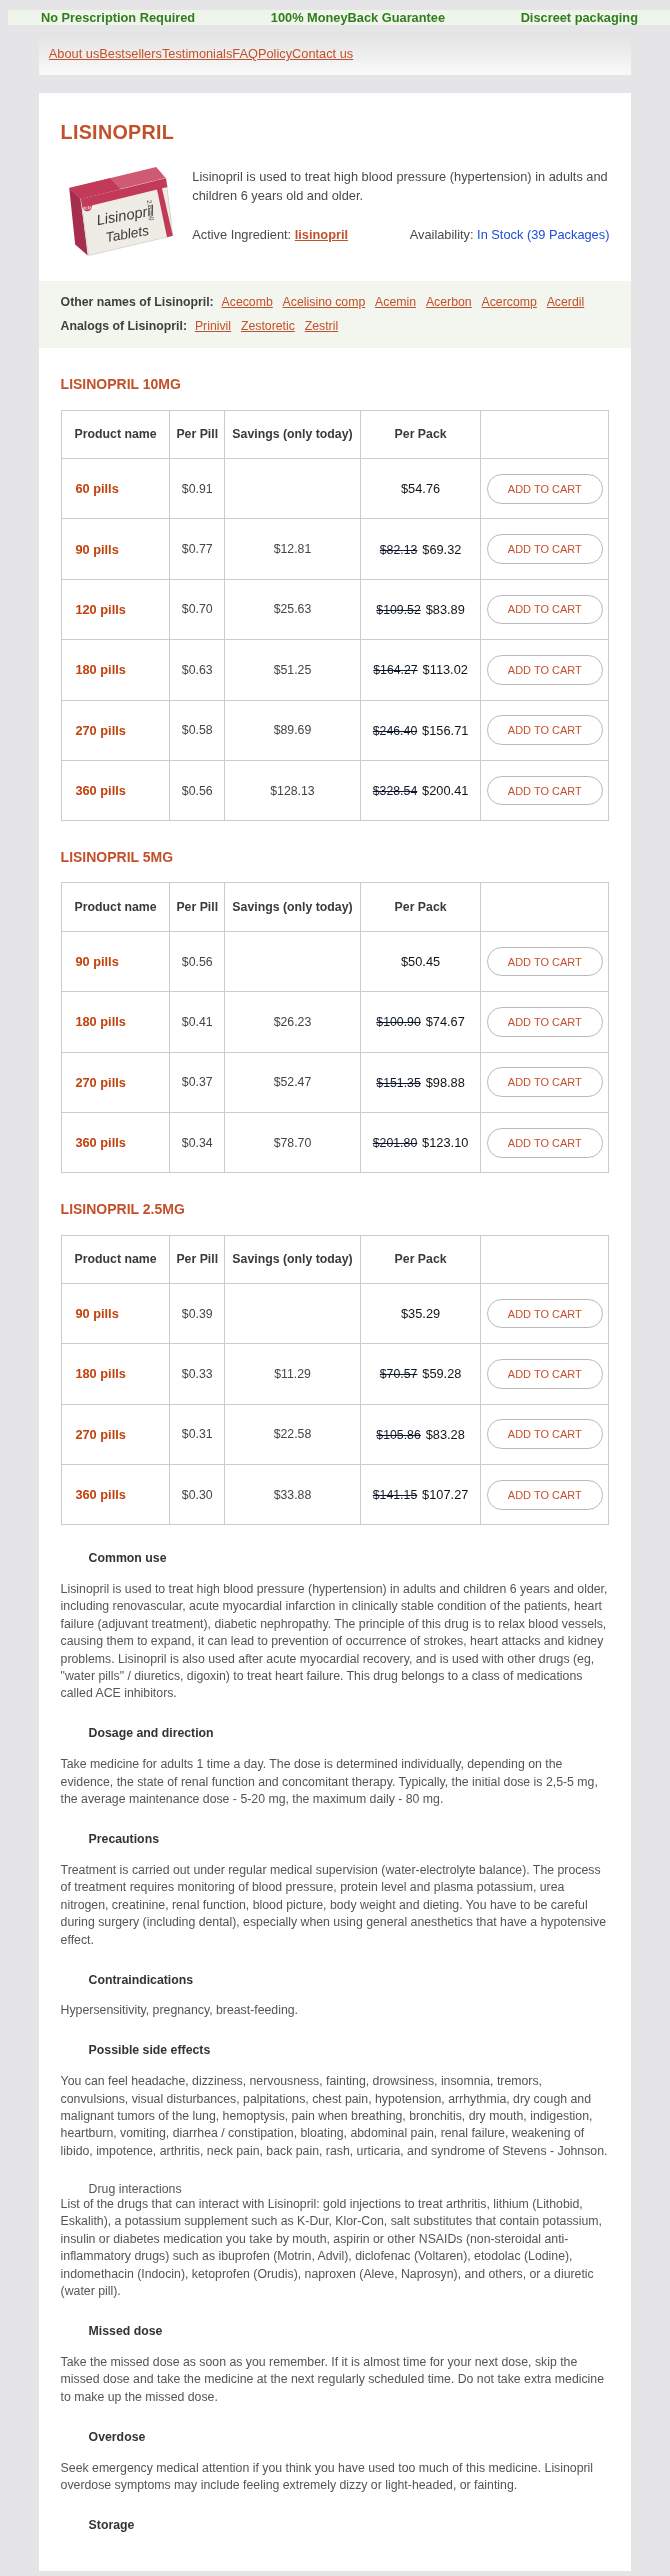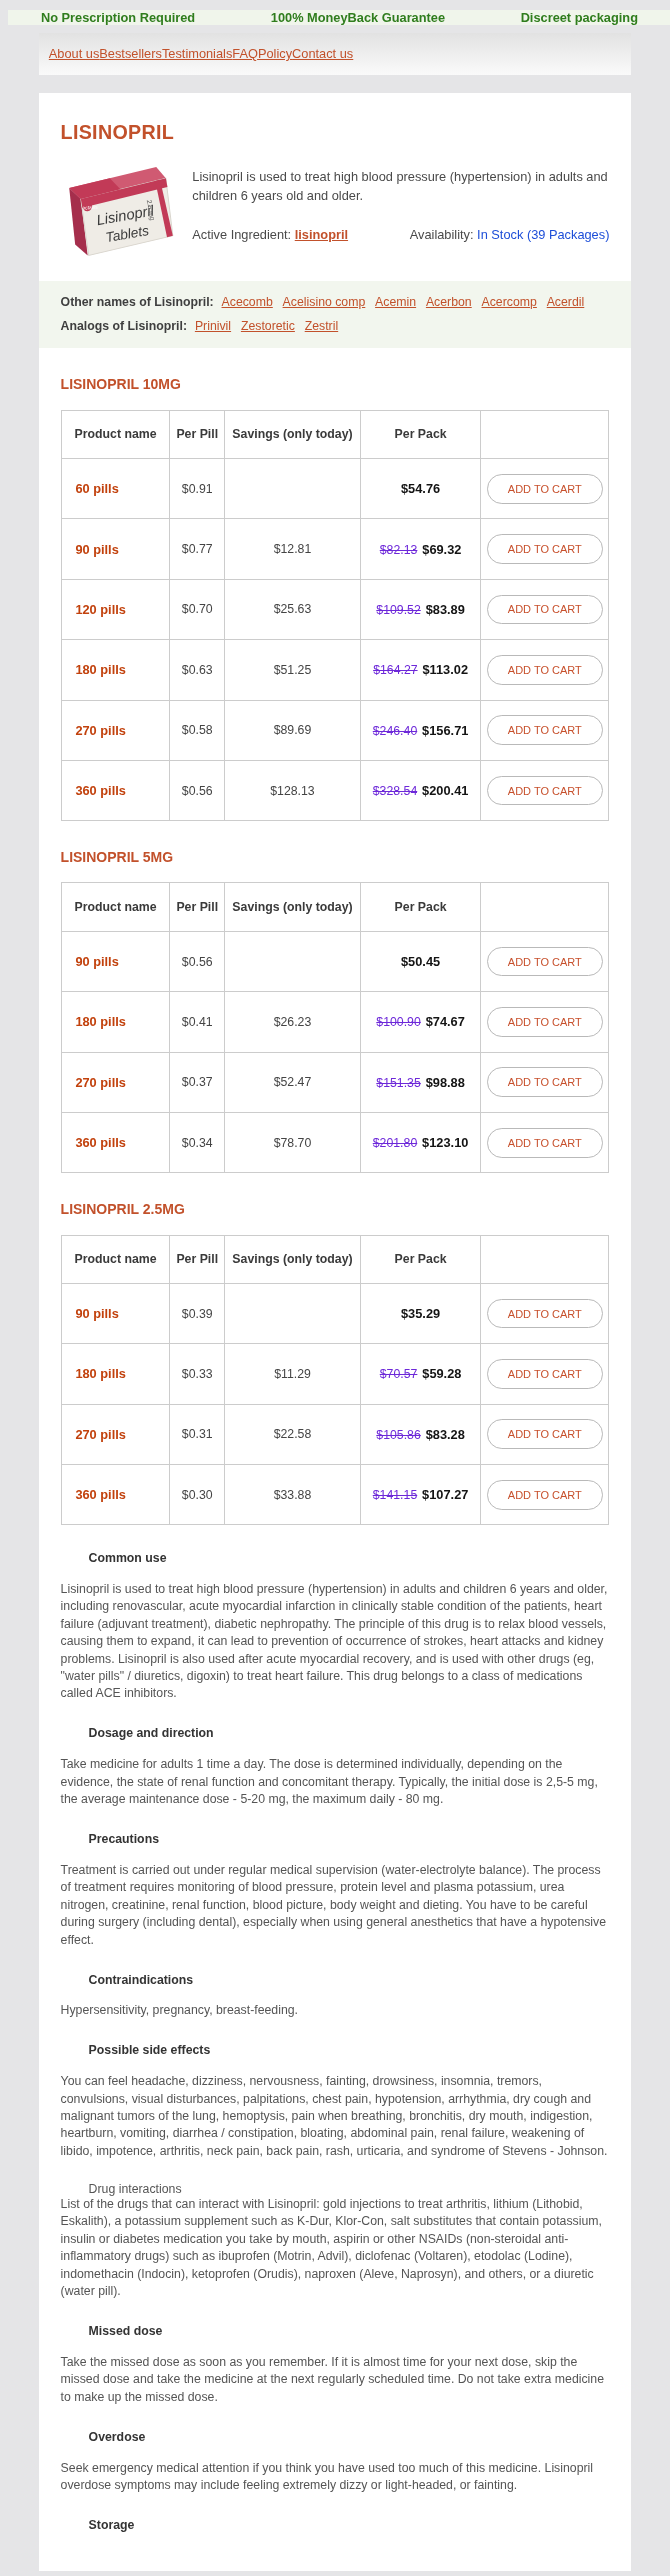--- a/index.html
+++ b/index.html
@@ -89,22 +89,22 @@
     text-align: center;
     padding: 14.8px 5.9px;
   }
   .price-table th { font-weight: bold; color: #3a3a3a; padding: 16.7px 5.9px; }
   .col-name { width: 20%; }
   .col-pill { width: 10%; }
   .col-sav  { width: 25%; }
   .col-pack { width: 22%; }
   .col-cart { width: 23%; }
   .name-cell { text-align: left !important; padding-left: 13.8px !important; font-weight: bold; color: #c2410c; font-size: 12.8px; }
-  .old-price { color: #6d28d9; text-decoration: line-through; margin-right: 4.9px; }
-  .pack-price { font-weight: bold; color: #141414; font-size: 12.8px; }
+  .old-price { color: #0f172a; text-decoration: line-through; margin-right: 4.9px; }
+  .pack-price { font-weight: normal; color: #141414; font-size: 12.8px; }
   .cart-btn {
     background: #ffffff;
     border: 1px solid #b9b9b9;
     border-radius: 14.8px;
     color: #c7502c;
     font-size: 11px;
     font-family: "Liberation Sans", "DejaVu Sans", sans-serif;
     padding: 7.9px 19.7px;
     white-space: nowrap;
     cursor: pointer;

